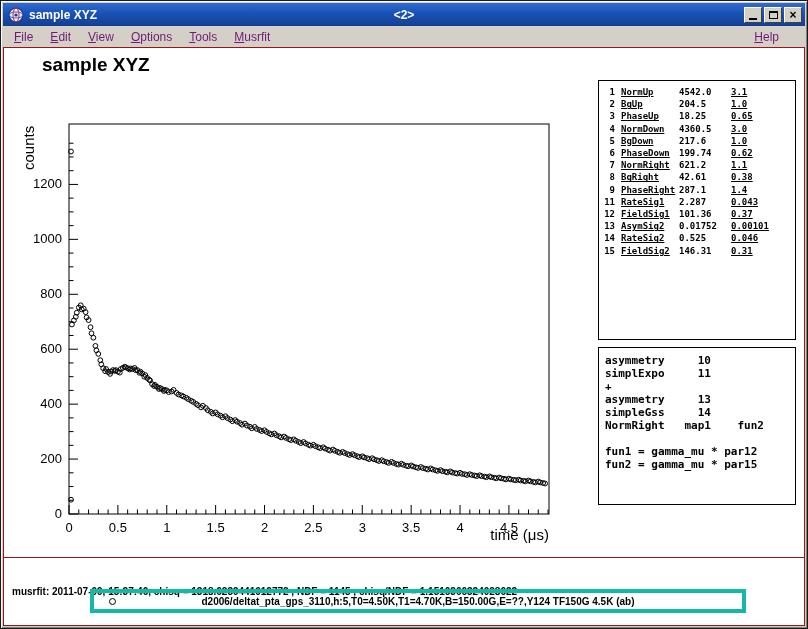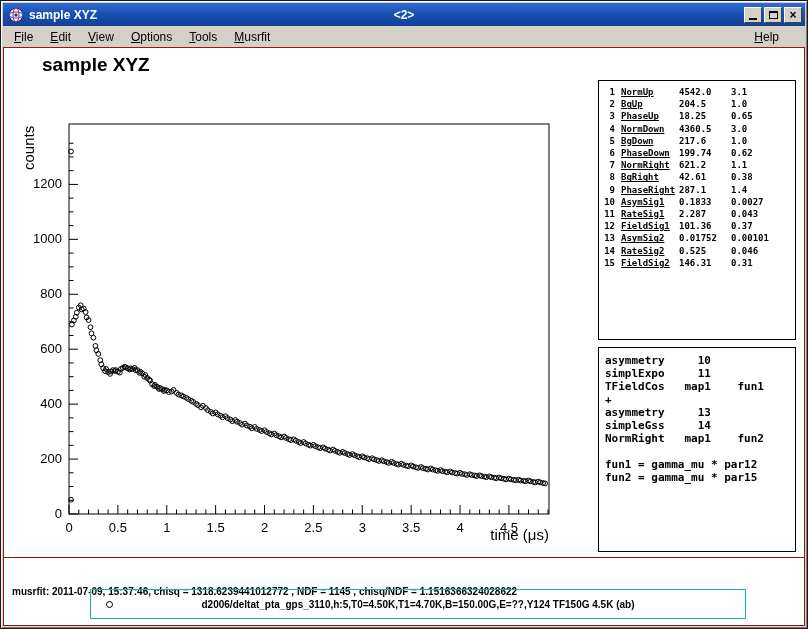--- a/index.html
+++ b/index.html
@@ -23,21 +23,21 @@
   .tb-btn{
     width:18px;height:16px;margin-left:2px;background:#d4d0c8;
     border:1px solid;border-color:#ffffff #404040 #404040 #ffffff;
     display:flex;align-items:center;justify-content:center;padding:0;cursor:default;
   }
   .glyph-min{width:8px;height:2px;background:#000;margin-top:9px;}
   .glyph-max{width:9px;height:8px;border:1px solid #000;border-top-width:2px;}
   .glyph-close{font:bold 12px "Liberation Sans",sans-serif;color:#000;line-height:10px;}
   .menubar{
     height:21px;flex:0 0 21px;display:flex;align-items:center;
-    font-size:12px;color:#000000;padding:0 4px;background:#d4d0c8;
+    font-size:12px;color:#701a75;padding:0 4px;background:#d4d0c8;
   }
   .menu-item{padding:2px 7px;margin-right:3px;}
   .menu-item.right{margin-left:auto;margin-right:15px;}
   .menu-item u{text-decoration:underline;}
   .canvas{
     flex:1;background:#ffffff;border:1px solid #9c1414;
     position:relative;overflow:hidden;color:#000;
   }
   .main-pad{position:absolute;left:0;top:0;right:0;height:510px;border-bottom:1px solid #9c1414;}
   .pad-title{position:absolute;left:38px;top:6px;font-weight:bold;font-size:19px;}
@@ -45,32 +45,32 @@
   .stats-pad{
     position:absolute;left:594px;top:32px;width:198px;height:260px;
     border:1px solid #000;background:#fff;
     font:bold 9px "DejaVu Sans Mono",monospace;line-height:12.2px;
     padding:5px 0 0 4px;
   }
   .stat-row{display:flex;white-space:pre;}
   .stat-num{width:12px;text-align:right;margin-right:6px;flex:0 0 auto;}
   .stat-name{width:58px;flex:0 0 auto;text-decoration:underline;}
   .stat-val{width:52px;flex:0 0 auto;}
-  .stat-err{flex:1;}
+  .stat-err{flex:1;text-decoration:underline;}
   .theory-pad{
-    position:absolute;left:594px;top:299px;width:198px;height:205px;
+    position:absolute;left:594px;top:299px;width:198px;height:158px;
     border:1px solid #000;background:#fff;
     font:bold 11px "DejaVu Sans Mono",monospace;line-height:13px;
     padding:6px 0 0 6px;white-space:pre;
   }
   .footer-pad{position:absolute;left:0;right:0;top:511px;bottom:0;background:#fff;}
   .fit-info{position:absolute;left:8px;top:13px;font:bold 10px "Liberation Sans",sans-serif;white-space:nowrap;margin-top:14px;}
   .legend-box{
-    position:absolute;left:86px;top:30px;width:656px;height:30px;
-    border:1px solid #14b8a6;display:flex;align-items:center;
+    position:absolute;left:86px;top:30px;width:656px;height:24px;
+    border:4px solid #14b8a6;display:flex;align-items:center;
   }
   .legend-marker{
     width:7px;height:7px;border:1px solid #000;border-radius:50%;
     margin-left:15px;background:#fff;flex:0 0 auto;
   }
   .legend-text{
     position:absolute;left:0;right:0;text-align:center;
     font:bold 10px "Liberation Sans",sans-serif;white-space:nowrap;
   }
 </style>
@@ -441,28 +441,27 @@
       <div class="stats-pad" id="stats-pad">
           <div class="stat-row"><span class="stat-num">1</span><span class="stat-name">NormUp</span><span class="stat-val">4542.0</span><span class="stat-err">3.1</span></div>
           <div class="stat-row"><span class="stat-num">2</span><span class="stat-name">BgUp</span><span class="stat-val">204.5</span><span class="stat-err">1.0</span></div>
           <div class="stat-row"><span class="stat-num">3</span><span class="stat-name">PhaseUp</span><span class="stat-val">18.25</span><span class="stat-err">0.65</span></div>
           <div class="stat-row"><span class="stat-num">4</span><span class="stat-name">NormDown</span><span class="stat-val">4360.5</span><span class="stat-err">3.0</span></div>
           <div class="stat-row"><span class="stat-num">5</span><span class="stat-name">BgDown</span><span class="stat-val">217.6</span><span class="stat-err">1.0</span></div>
           <div class="stat-row"><span class="stat-num">6</span><span class="stat-name">PhaseDown</span><span class="stat-val">199.74</span><span class="stat-err">0.62</span></div>
           <div class="stat-row"><span class="stat-num">7</span><span class="stat-name">NormRight</span><span class="stat-val">621.2</span><span class="stat-err">1.1</span></div>
           <div class="stat-row"><span class="stat-num">8</span><span class="stat-name">BgRight</span><span class="stat-val">42.61</span><span class="stat-err">0.38</span></div>
           <div class="stat-row"><span class="stat-num">9</span><span class="stat-name">PhaseRight</span><span class="stat-val">287.1</span><span class="stat-err">1.4</span></div>
-          <div class="stat-row"><span class="stat-num">10</span><span class="stat-name">AsymSig1</span><span class="stat-val">0.1833</span><span class="stat-err">0.0027</span></div>
           <div class="stat-row"><span class="stat-num">11</span><span class="stat-name">RateSig1</span><span class="stat-val">2.287</span><span class="stat-err">0.043</span></div>
           <div class="stat-row"><span class="stat-num">12</span><span class="stat-name">FieldSig1</span><span class="stat-val">101.36</span><span class="stat-err">0.37</span></div>
           <div class="stat-row"><span class="stat-num">13</span><span class="stat-name">AsymSig2</span><span class="stat-val">0.01752</span><span class="stat-err">0.00101</span></div>
           <div class="stat-row"><span class="stat-num">14</span><span class="stat-name">RateSig2</span><span class="stat-val">0.525</span><span class="stat-err">0.046</span></div>
           <div class="stat-row"><span class="stat-num">15</span><span class="stat-name">FieldSig2</span><span class="stat-val">146.31</span><span class="stat-err">0.31</span></div>
         </div>
-      <div class="theory-pad" id="theory-pad"><div>asymmetry     10</div><div>simplExpo     11</div><div>TFieldCos   map1    fun1</div><div>+</div><div>asymmetry     13</div><div>simpleGss     14</div><div>NormRight   map1    fun2</div><div>&nbsp;</div><div>fun1 = gamma_mu * par12</div><div>fun2 = gamma_mu * par15</div></div>
+      <div class="theory-pad" id="theory-pad"><div>asymmetry     10</div><div>simplExpo     11</div><div>+</div><div>asymmetry     13</div><div>simpleGss     14</div><div>NormRight   map1    fun2</div><div>&nbsp;</div><div>fun1 = gamma_mu * par12</div><div>fun2 = gamma_mu * par15</div></div>
     </div>
 
     <div class="footer-pad">
       <div class="fit-info">musrfit: 2011-07-09, 15:37:46, chisq = 1318.6239441012772 , NDF = 1145 , chisq/NDF = 1.1516366324028622</div>
       <div class="legend-box">
         <span class="legend-marker"></span>
         <span class="legend-text">d2006/deltat_pta_gps_3110,h:5,T0=4.50K,T1=4.70K,B=150.00G,E=??,Y124 TF150G 4.5K (ab)</span>
       </div>
     </div>
   </div>

